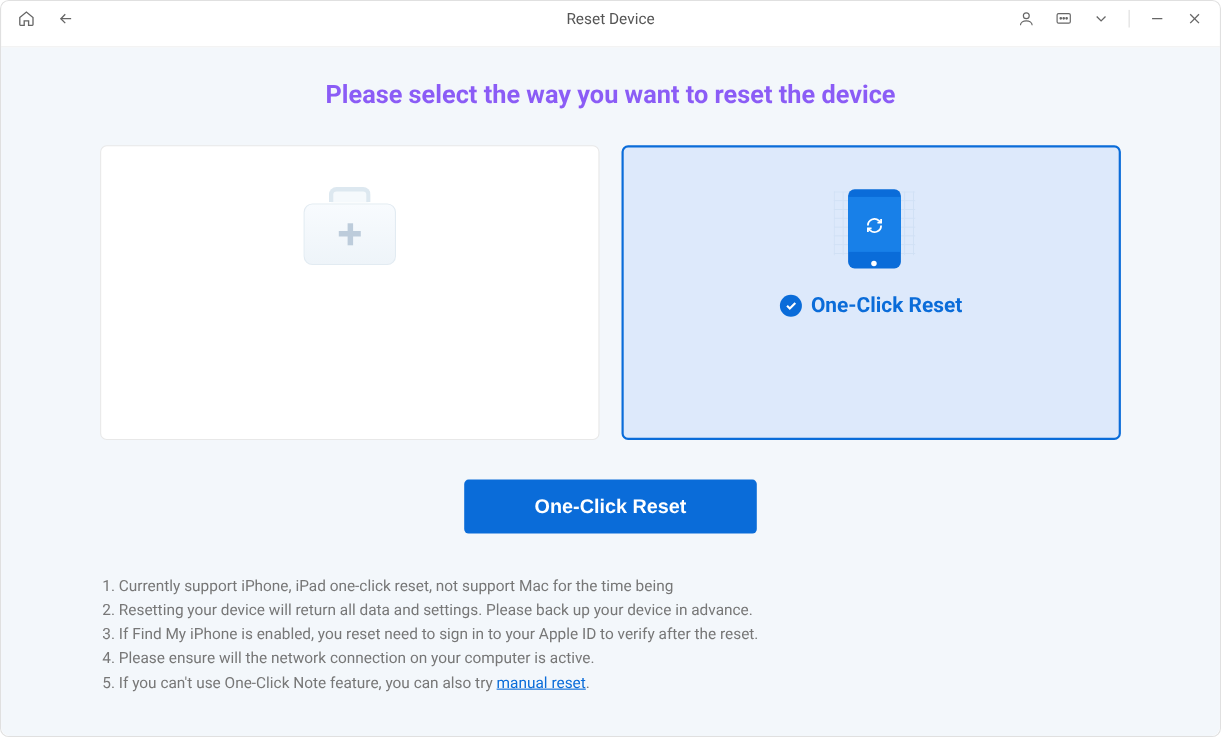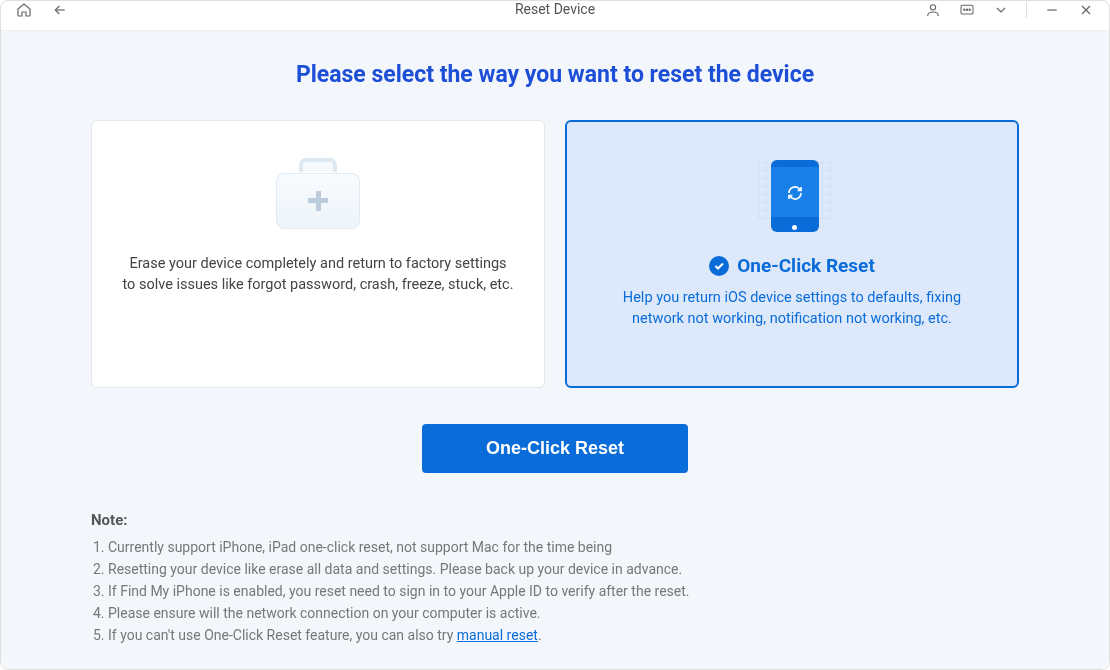--- a/index.html
+++ b/index.html
@@ -19,22 +19,22 @@
       height: 100%;
       border: 1px solid #e0e0e0;
       border-radius: 8px;
       display: flex;
       flex-direction: column;
       background: #fff;
     }
     .titlebar {
       height: 42px;
       display: flex;
-      align-items: flex-start;
-      padding: 0 14px;
+      align-items: flex-end;
+      padding: 16px 14px;
       border-bottom: 1px solid #f0f0f0;
       position: relative;
     }
     .titlebar-left {
       display: flex;
       align-items: center;
       gap: 18px;
     }
     .titlebar-center {
       position: absolute;
@@ -72,21 +72,21 @@
       background: #f3f7fb;
       padding: 30px 18px 22px;
       display: flex;
       flex-direction: column;
       align-items: center;
       border-radius: 0 0 8px 8px;
     }
     .heading {
       font-size: 23px;
       font-weight: 700;
-      color: #1d4ed8;
+      color: #8b5cf6;
       margin-bottom: 32px;
     }
     .cards {
       display: flex;
       gap: 20px;
       margin-bottom: 36px;
     }
     .card {
       width: 454px;
       height: 268px;
@@ -346,21 +346,20 @@
 
       <div class="card card-unselected">
         <div class="card-icon-area">
           <div class="kit">
             <div class="kit-handle"></div>
             <div class="kit-body"></div>
             <div class="kit-cross-v"></div>
             <div class="kit-cross-h"></div>
           </div>
         </div>
-        <p class="card-desc">Erase your device completely and return to factory settings to solve issues like forgot password, crash, freeze, stuck, etc.</p>
       </div>
 
       <div class="card card-selected">
         <div class="card-icon-area">
           <div class="phone-illustration">
             <div class="phone-grid"></div>
             <div class="phone-body"></div>
             <div class="phone-screen"></div>
             <div class="phone-dot"></div>
             <svg class="sync-icon" viewBox="0 0 24 24" fill="none" stroke="#fff" stroke-width="2.5">
@@ -372,32 +371,30 @@
           </div>
         </div>
         <div class="card-title-row">
           <span class="check-circle check-selected">
             <svg width="12" height="12" viewBox="0 0 24 24" fill="none" stroke="currentColor" stroke-width="4">
                 <path d="M5 12l5 5L20 7"></path>
               </svg>
           </span>
           <span class="card-title">One-Click Reset</span>
         </div>
-        <p class="card-desc">Help you return iOS device settings to defaults, fixing network not working, notification not working, etc.</p>
       </div>
 
     </div>
 
     <button class="action-btn">One-Click Reset</button>
 
     <div class="notes">
-      <div class="notes-title">Note:</div>
       <ol class="notes-list">
         <li>Currently support iPhone, iPad one-click reset, not support Mac for the time being</li>
-        <li>Resetting your device like erase all data and settings. Please back up your device in advance.</li>
+        <li>Resetting your device will return all data and settings. Please back up your device in advance.</li>
         <li>If Find My iPhone is enabled, you reset need to sign in to your Apple ID to verify after the reset.</li>
         <li>Please ensure will the network connection on your computer is active.</li>
-        <li><span>If you can't use One-Click Reset feature, you can also try </span><a href="#">manual reset</a><span>.</span></li>
+        <li><span>If you can't use One-Click Note feature, you can also try </span><a href="#">manual reset</a><span>.</span></li>
       </ol>
     </div>
 
   </div>
 </div>
 
 </body></html>

